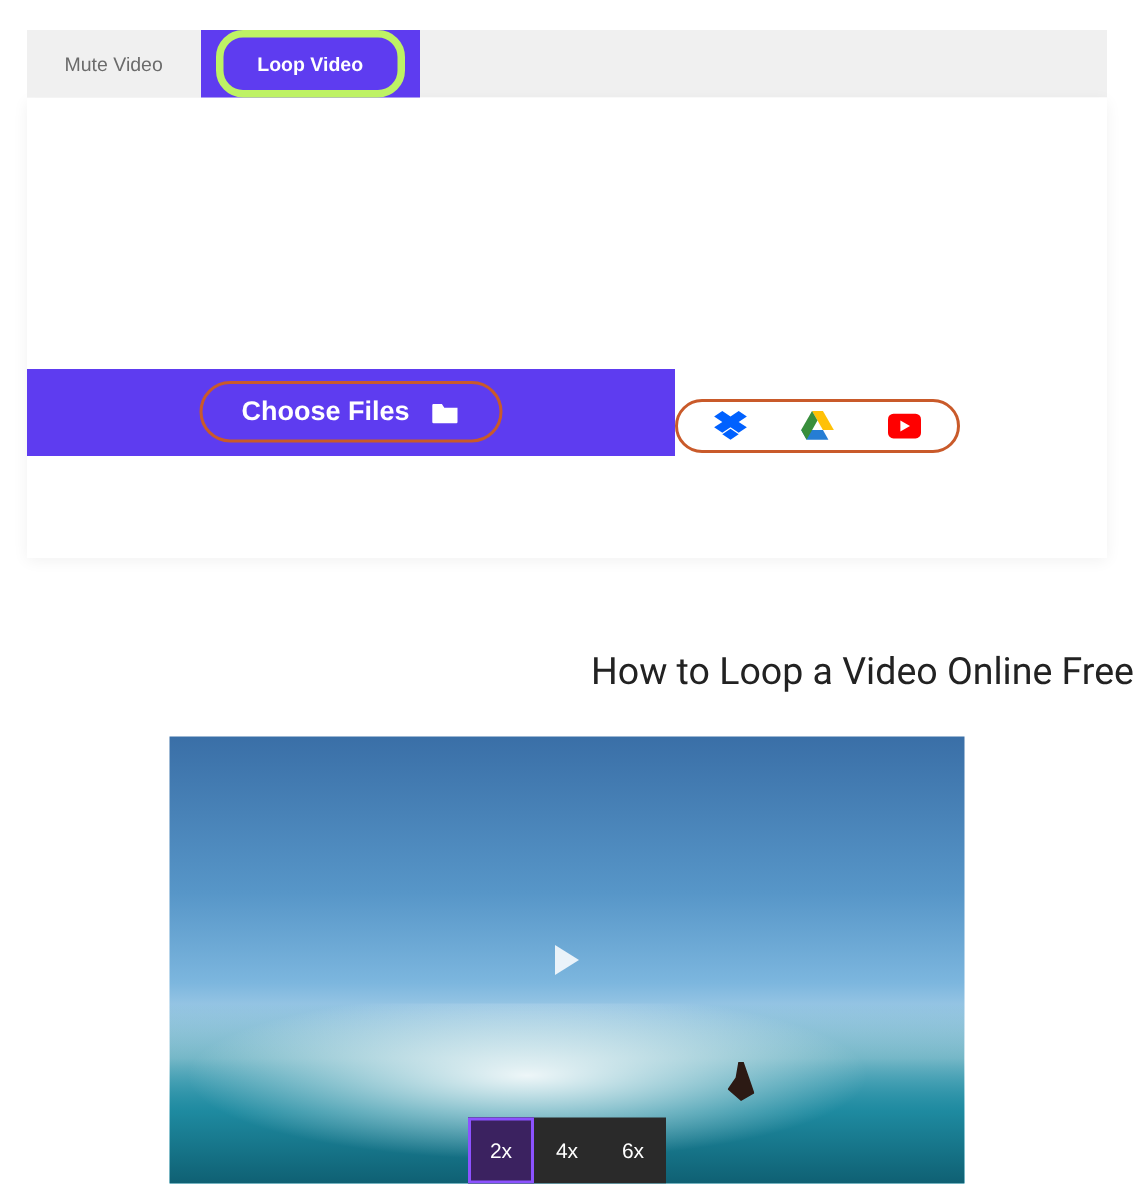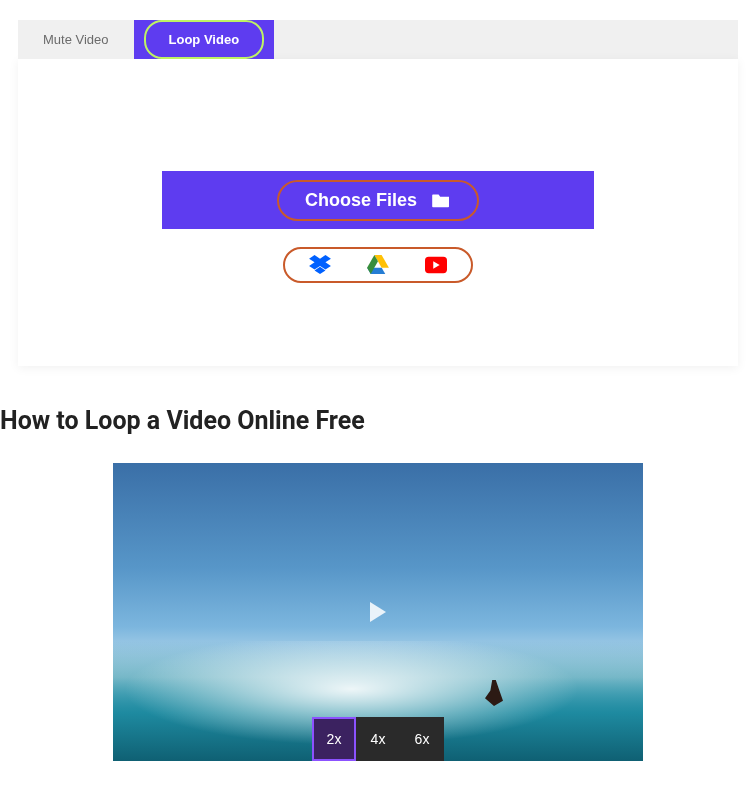--- a/index.html
+++ b/index.html
@@ -21,38 +21,38 @@
     color: #6b6b6b;
     font-size: 13px;
     cursor: pointer;
     background: #f0f0f0;
     border: none;
   }
   .tab.active {
     background: #5e3cf0;
     color: #ffffff;
     font-weight: 600;
-    border: 2px solid #bef264;
+    border: 5px solid #bef264;
     border-radius: 18px;
     padding: 10px 23px;
   }
   .tab-wrap-active {
     background: #5e3cf0;
     display:flex;
     align-items:center;
     justify-content:center;
     padding: 0 10px;
   }
   .upload-card {
     margin: 0 18px;
     background: #ffffff;
     box-shadow: 0 2px 10px rgba(0,0,0,0.06);
     height: 307px;
     display: flex;
-    flex-direction: column;
+    flex-direction: row;
     align-items: center;
     padding-top: 112px;
   }
   .choose-files-btn {
     background: #5e3cf0;
     width: 432px;
     height: 58px;
     display: flex;
     align-items: center;
     justify-content: center;
@@ -84,25 +84,25 @@
     display: flex;
     gap: 36px;
     align-items: center;
   }
   .cloud-icon {
     width: 22px;
     height: 20px;
     cursor: pointer;
   }
   .heading {
-    text-align: left;
+    text-align: right;
     font-size: 25px;
-    font-weight: 700;
+    font-weight: 400;
     color: #222;
-    margin-top: 40px;
+    margin-top: 62px;
   }
   .video-area {
     margin: 28px auto 0 auto;
     width: 530px;
     height: 298px;
     position: relative;
     background: linear-gradient(180deg,#3a6fa7 0%,#5796c8 35%,#7cb6de 55%,#cfe6f0 72%, #7fc5d8 82%, #2a9bb2 100%);
     overflow: hidden;
   }
   .wave {

